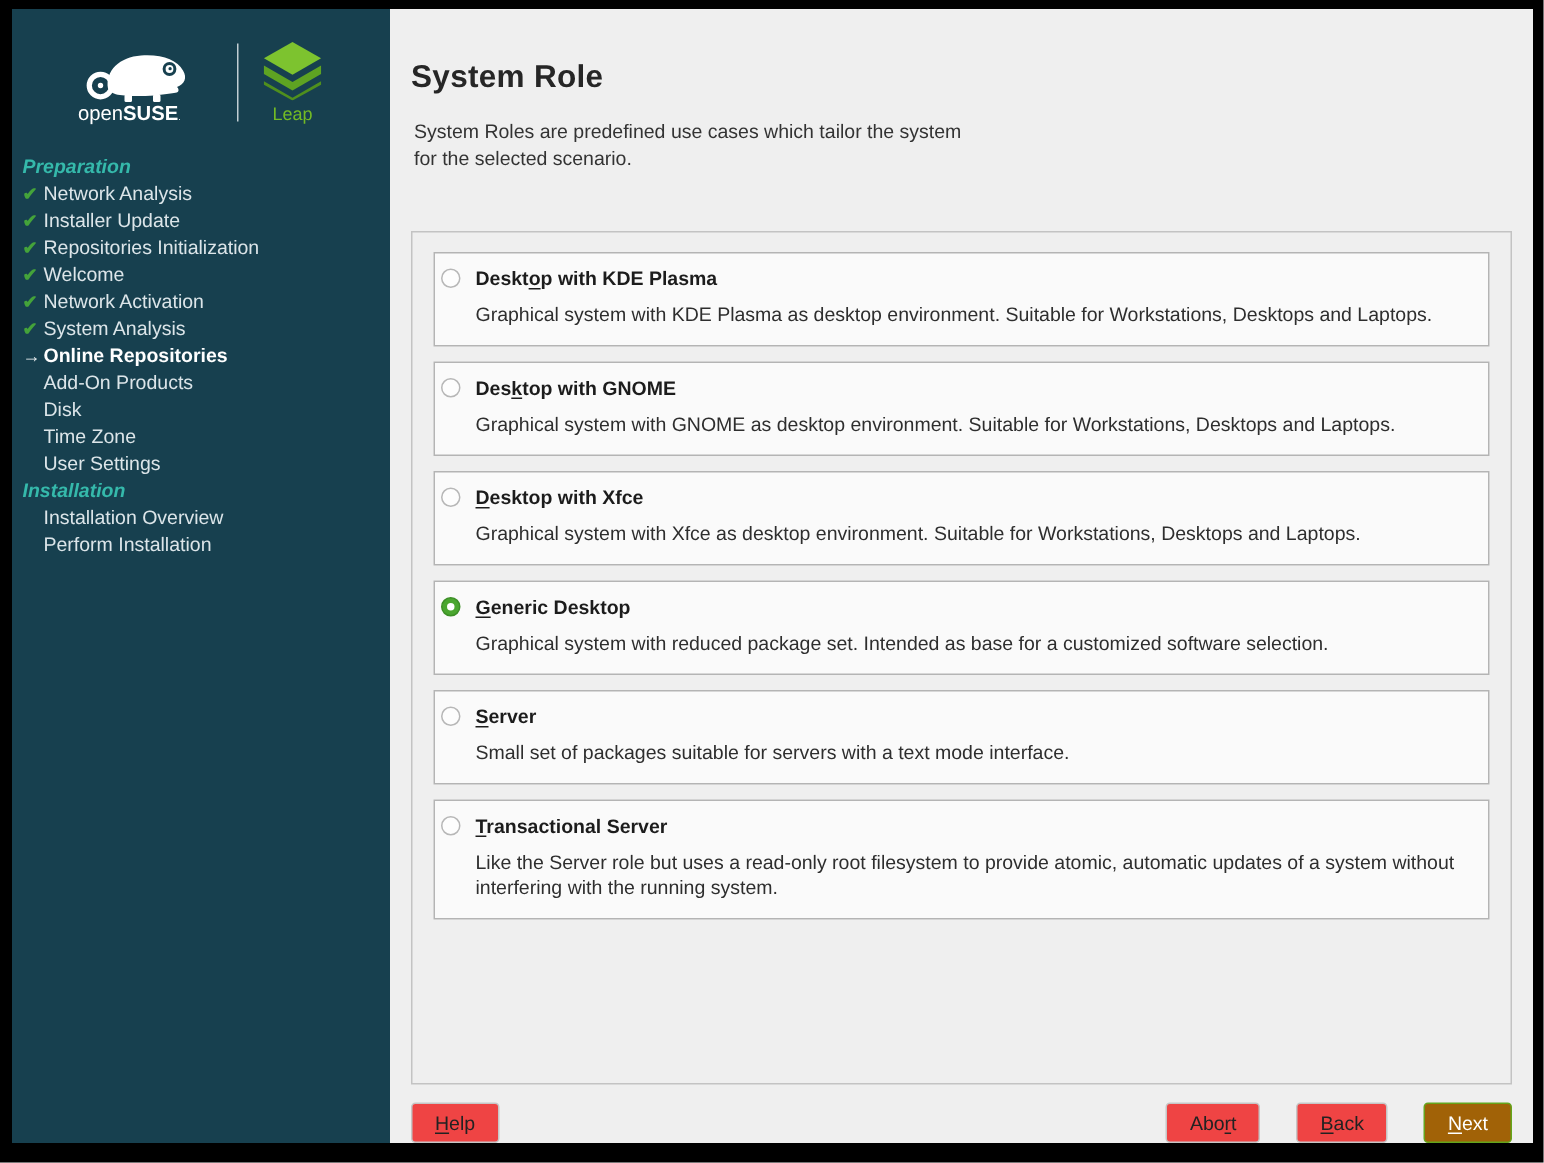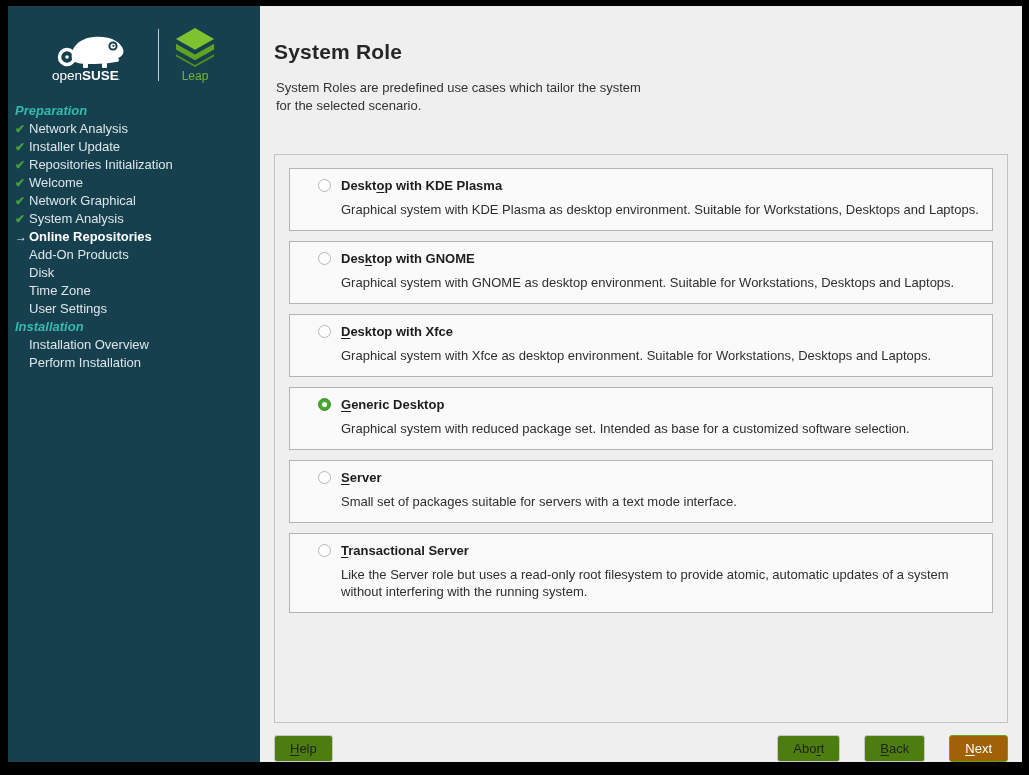--- a/index.html
+++ b/index.html
@@ -28,31 +28,31 @@
   .nav-item.pending .nav-icon{visibility:hidden;}
   
   .main{flex:1;background:#efefef;position:relative;padding:0 14px;box-sizing:border-box;display:flex;flex-direction:column;}
   .main-header{padding-top:34px;position:relative;}
   .page-title{font-size:21px;font-weight:bold;color:#262626;letter-spacing:.2px;}
   .moon-btn{position:absolute;right:4px;top:9px;width:24px;height:24px;border:none;background:transparent;cursor:pointer;}
   .moon{width:15px;height:15px;border-radius:50%;background:#101010;position:relative;margin-left:6px;}
   .moon::after{content:"";position:absolute;width:12px;height:12px;border-radius:50%;background:#efefef;left:-4px;top:0px;}
   .page-desc{margin-top:15px;margin-left:2px;font-size:13px;color:#333;line-height:18px;white-space:pre-line;}
   .panel{margin-top:39px;border:1px solid #c3c3c3;height:584px;box-sizing:border-box;padding:13px 14px;display:flex;flex-direction:column;gap:10px;}
-  .role-box{border:1px solid #b4b4b4;background:#fafafa;padding:9px 12px 12px 28px;cursor:pointer;}
+  .role-box{border:1px solid #b4b4b4;background:#fafafa;padding:9px 12px 12px 4px;cursor:pointer;}
   .role-head{display:flex;align-items:center;gap:10px;}
   .radio{width:13px;height:13px;min-width:13px;border-radius:50%;background:#fdfdfd;border:1px solid #b7b7b7;box-sizing:border-box;position:relative;}
   .role-box.selected .radio{background:#4aa62f;border-color:#3c8f26;}
   .role-box.selected .radio::after{content:"";position:absolute;width:5px;height:5px;border-radius:50%;background:#fff;left:3px;top:3px;}
   .role-label{font-size:13px;font-weight:bold;color:#1c1c1c;}
   .mnemonic{text-decoration:underline;text-underline-offset:2px;}
   .role-desc{margin:8px 0 0 23px;font-size:13px;color:#2e2e2e;line-height:17px;max-width:660px;}
   
   .footer{margin-top:12px;display:flex;justify-content:space-between;align-items:flex-start;}
-  .btn{background:#4d7c0f;border:1px solid #c6c6c6;border-radius:3px;padding:5px 15px;font-size:13px;color:#222;font-family:inherit;cursor:pointer;}
+  .btn{background:#ef4444;border:1px solid #c6c6c6;border-radius:3px;padding:5px 15px;font-size:13px;color:#222;font-family:inherit;cursor:pointer;}
   .btn-group{display:flex;gap:24px;}
   .btn-next{background:#a16207;border-color:#65a51c;color:#fff;}
 </style>
 </head>
 <body>
 
 <div class="window">
 
   <div class="sidebar">
     <div class="logo-row">
@@ -100,21 +100,21 @@
       <div class="nav-item done">
           <span class="nav-icon">✔</span>
           <span>Repositories Initialization</span>
         </div>
       <div class="nav-item done">
           <span class="nav-icon">✔</span>
           <span>Welcome</span>
         </div>
       <div class="nav-item done">
           <span class="nav-icon">✔</span>
-          <span>Network Graphical</span>
+          <span>Network Activation</span>
         </div>
       <div class="nav-item done">
           <span class="nav-icon">✔</span>
           <span>System Analysis</span>
         </div>
       <div class="nav-item current">
           <span class="nav-icon">→</span>
           <span>Online Repositories</span>
         </div>
       <div class="nav-item pending">

